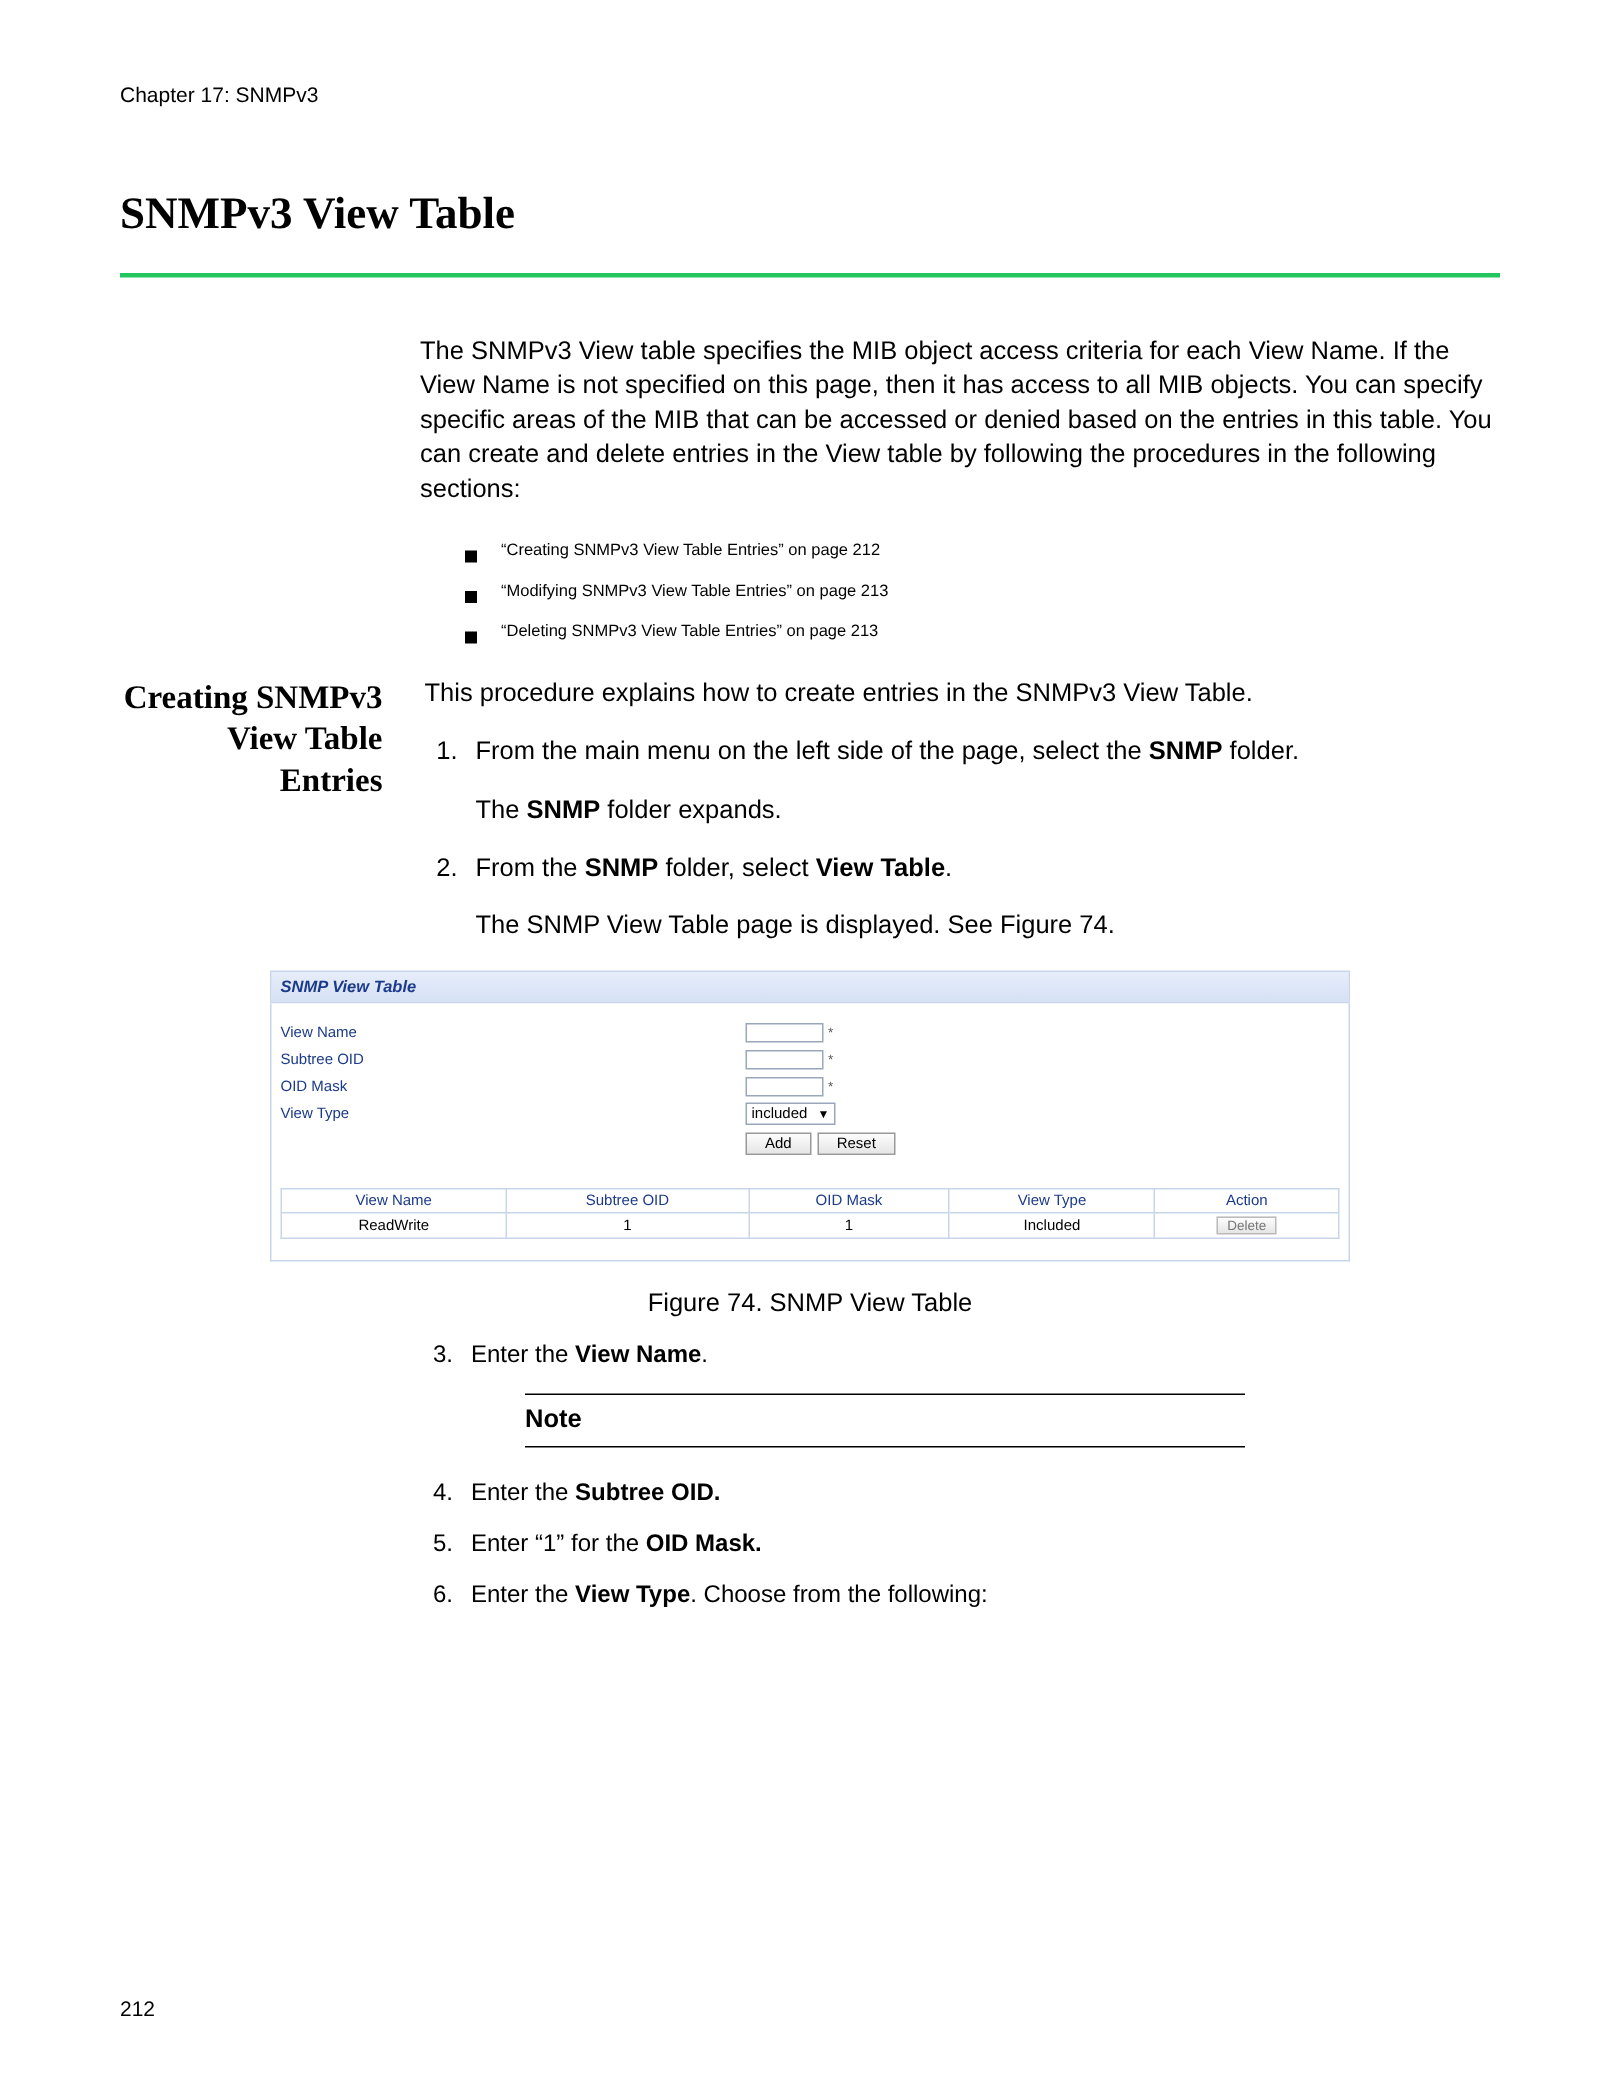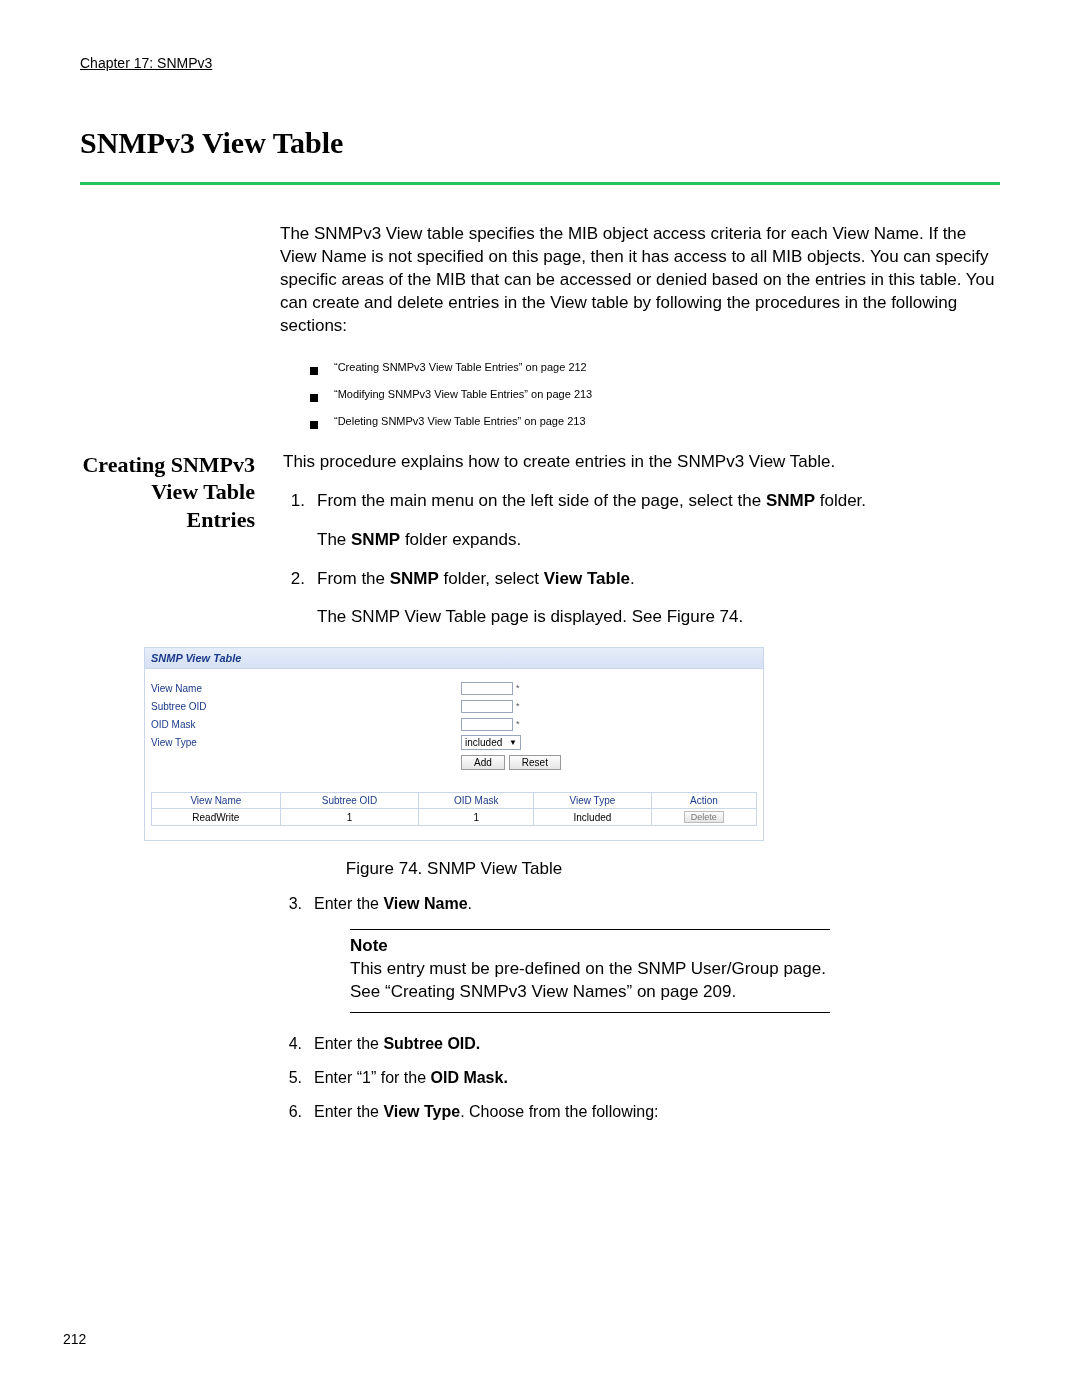--- a/index.html
+++ b/index.html
@@ -4,21 +4,21 @@
 <style>
   html, body { margin:0; padding:0; }
   body {
     width:1080px; height:1397px;
     background:#fff;
     font-family: Arial, Helvetica, sans-serif;
     color:#000;
     position:relative;
   }
   .page { padding:55px 80px 0 80px; box-sizing:border-box; }
-  .chapter-line { font-size:14px;text-decoration:underline; }
+  .chapter-line { font-size:14px; }
   .title {
     font-family: "Times New Roman", Times, serif;
     font-weight:bold; font-size:30px;
     margin-top:55px;
     padding-bottom:22px;
     border-bottom:3px solid #22c55e;
   }
   .intro { margin:38px 0 0 200px; font-size:17px; line-height:1.35; }
   .bullets { margin:22px 0 0 230px; }
   .bullets .row { display:flex; align-items:flex-start; gap:16px; font-size:11px; line-height:1.35; margin-bottom:12px; }
@@ -31,21 +31,21 @@
     font-weight:bold; font-size:22px; text-align:right;
     line-height:1.25;
   }
   .section-body { flex:1; font-size:17px; line-height:1.35; }
   .step { display:flex; gap:12px; margin-top:16px; }
   .step-num { width:22px; flex:none; text-align:right; }
   .step-body { flex:1; }
   .sub-line { margin-top:16px; margin-left:34px; }
 
   
-  .figure-wrap { margin:18px 0 0 64px; width:620px; font-family: Arial, sans-serif; }
+  .figure-wrap { margin:18px 0 0 100px; width:720px; font-family: Arial, sans-serif; }
   .fig-header {
     font-size:11px; color:#1b3a8a; font-weight:bold; font-style:italic;
     padding:4px 6px;
     border:1px solid #c9d6ea;
     background:linear-gradient(#e6edfa,#d6e1f5);
   }
   .fig-body { border:1px solid #c9d6ea; border-top:none; background:#fff; padding:10px 6px 14px 6px; font-size:10px; }
   .f-row { display:flex; align-items:center; height:18px; }
   .f-label { width:310px; color:#1b3a8a; font-size:10px; }
   .f-input { width:52px; height:13px; border:1px solid #9aa7bb; background:#fff; box-sizing:border-box; }
@@ -61,21 +61,21 @@
   .fig-table .del-btn { font-size:9px; border:1px solid #bbb; background:linear-gradient(#fdfdfd,#e5e5e5); padding:0 6px; color:#777; display:inline-block; }
 
   .caption { text-align:center; font-size:17px; margin-top:18px; }
 
   .note-box { margin:16px 0 0 34px; max-width:480px; }
   .note-rule { border-top:1px solid #000; }
   .note-title { font-weight:bold; font-size:17px; margin-top:6px; }
   .note-text { font-size:17px; line-height:1.35; margin-top:2px; }
   .note-rule-bottom { border-top:1px solid #000; margin-top:8px; }
 
-  .footer { position:absolute; left:63px; bottom:50px; font-size:14px; }
+  .footer { position:absolute; left:80px; bottom:50px; font-size:14px; }
 </style>
 </head>
 <body>
 
 <div class="page">
   <div class="chapter-line">Chapter 17: SNMPv3</div>
 
   <div class="title">SNMPv3 View Table</div>
 
   <div class="intro">The SNMPv3 View table specifies the MIB object access criteria for each View Name. If the View Name is not specified on this page, then it has access to all MIB objects. You can specify specific areas of the MIB that can be accessed or denied based on the entries in this table. You can create and delete entries in the View table by following the procedures in the following sections:</div>
@@ -176,21 +176,20 @@
     <div class="step">
       <div class="step-num">3.</div>
       <div class="step-body">
         <span>Enter the </span><b>View Name</b><span>.</span>
       </div>
     </div>
 
     <div class="note-box" style="margin-left:70px;">
       <div class="note-rule"></div>
       <div class="note-title">Note</div>
-      <div class="note-text">This entry must be pre-defined on the SNMP User/Group page. See “Creating SNMPv3 View Names” on page 209.</div>
       <div class="note-rule-bottom"></div>
     </div>
 
     <div class="step" style="margin-top:22px;">
       <div class="step-num">4.</div>
       <div class="step-body">
         <span>Enter the </span><b>Subtree OID.</b>
       </div>
     </div>
     <div class="step">

